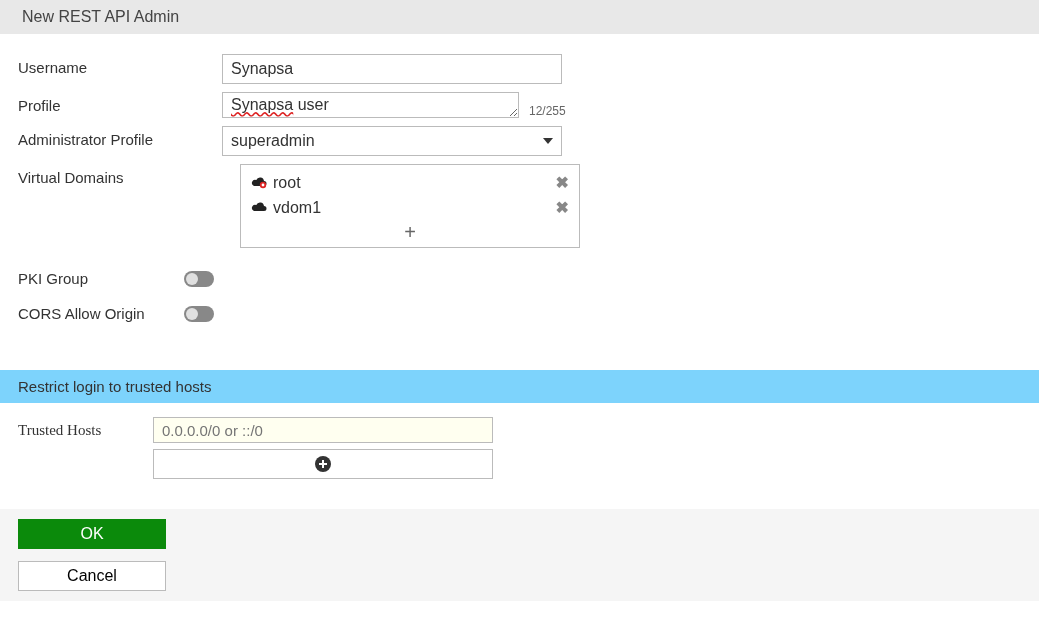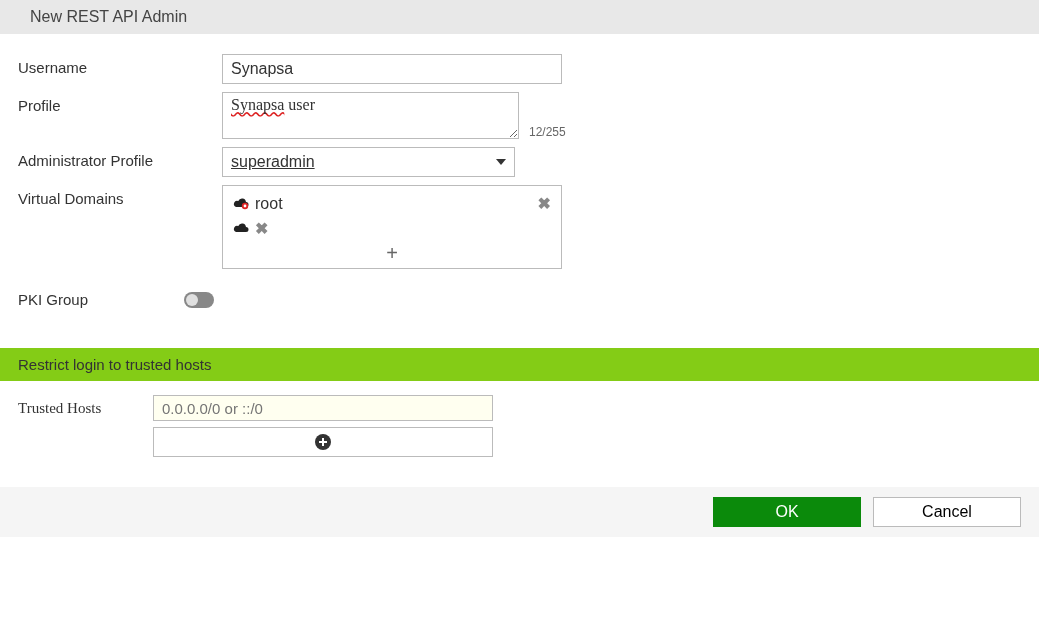--- a/index.html
+++ b/index.html
@@ -5,26 +5,26 @@
     * { box-sizing: border-box; margin: 0; padding: 0; }
     body {
       font-family: "Segoe UI", Arial, sans-serif;
       font-size: 15px;
       color: #333;
       background: #fff;
       width: 1039px;
     }
     .header {
       background: #e8e8e8;
-      padding: 8px 30px;
+      padding: 8px 22px;
       font-size: 16px;
       color: #444;
     }
     .form-section {
-      padding: 20px 18px 30px 18px;
+      padding: 20px 18px 38px 18px;
     }
     .form-row {
       display: flex;
       align-items: flex-start;
       margin-bottom: 8px;
     }
     .form-label {
       width: 204px;
       padding-top: 5px;
       color: #333;
@@ -38,42 +38,41 @@
       font-size: 16px;
       font-family: inherit;
       color: #333;
     }
     .comments-wrap {
       display: flex;
       align-items: flex-end;
     }
     .comments-input {
       width: 297px;
-      height: 47px;
+      height: 26px;
       border: 1px solid #bbb;
       padding: 3px 8px;
       font-size: 16px;
-      font-family: Liberation Serif, serif;
+      font-family: Liberation Sans, sans-serif;
       color: #333;
       resize: both;
       overflow: hidden;
     }
     .spellcheck {
       text-decoration: underline wavy #d22;
       text-decoration-skip-ink: none;
     }
     .char-count {
       font-size: 12px;
       color: #666;
       margin-left: 10px;
     }
     .select-wrap {
       position: relative;
-      width: 293px;
-      text-decoration: underline;
+      width: 340px;
     }
     .select-input {
       width: 100%;
       height: 30px;
       border: 1px solid #bbb;
       padding: 3px 8px;
       font-size: 16px;
       background: #fff;
       display: flex;
       align-items: center;
@@ -84,20 +83,21 @@
       width: 0; height: 0;
       border-left: 5px solid transparent;
       border-right: 5px solid transparent;
       border-top: 6px solid #333;
     }
     .vdom-box {
       width: 340px;
       border: 1px solid #bbb;
       background: #fff;
       padding: 5px 0 0 0;
+      margin-left: 18px;
     }
     .vdom-item {
       display: flex;
       align-items: center;
       padding: 3px 10px;
       font-size: 16px;
     }
     .vdom-item .icon-slot {
       width: 22px;
     }
@@ -138,21 +138,21 @@
     }
     .toggle::after {
       content: "";
       position: absolute;
       width: 12px; height: 12px;
       background: #e0e0e0;
       border-radius: 50%;
       top: 2px; left: 2px;
     }
     .section-header {
-      background: #84cc16;
+      background: #7dd3fc;
       padding: 8px 18px;
       font-size: 15px;
       color: #333;
     }
     .trusted-section {
       padding: 14px 18px 30px 18px;
     }
     .trusted-row {
       display: flex;
       align-items: center;
@@ -183,20 +183,21 @@
       cursor: pointer;
       margin-left: 135px;
       font-size: 17px;
     }
     .footer {
       background: #f5f5f5;
       padding: 10px 18px;
       display: flex;
       justify-content: flex-end;
       gap: 12px;
+      flex-direction: column;
     }
     .btn {
       width: 148px;
       height: 30px;
       font-size: 16px;
       border: 1px solid #bbb;
       background: #fff;
       cursor: pointer;
       font-family: inherit;
     }
@@ -264,31 +265,36 @@
         </span>
         <span class="label">root</span>
         <span class="remove">✖</span>
       </div>
       <div class="vdom-item">
         <span class="icon-slot">
           <svg width="18" height="14" viewBox="0 0 18 14">
               <path d="M13 5a4 4 0 0 0-7.7-1A3 3 0 0 0 3 10h10a2.5 2.5 0 0 0 0-5z" fill="#222"></path>
             </svg>
         </span>
+        <span class="label">vdom1</span>
         <span class="remove">✖</span>
       </div>
       <div class="vdom-add">+</div>
     </div>
   </div>
 
   <div class="toggle-row" style="margin-top:22px;">
     <div class="tlabel">PKI Group</div>
     <div class="toggle"></div>
   </div>
 
+  <div class="toggle-row">
+    <div class="tlabel">CORS Allow Origin</div>
+    <div class="toggle"></div>
+  </div>
 
 </div>
 
 <div class="section-header">
   <span>Restrict login to trusted hosts</span>
 </div>
 
 <div class="trusted-section">
   <div class="trusted-row">
     <div class="trusted-label">Trusted Hosts</div>

